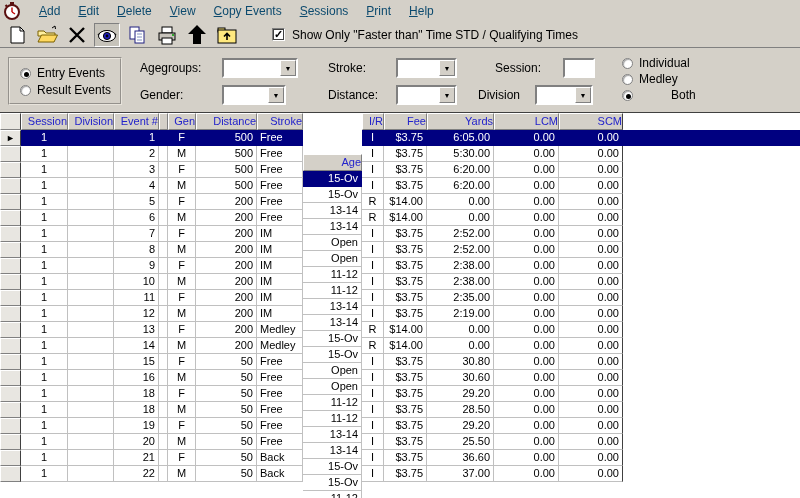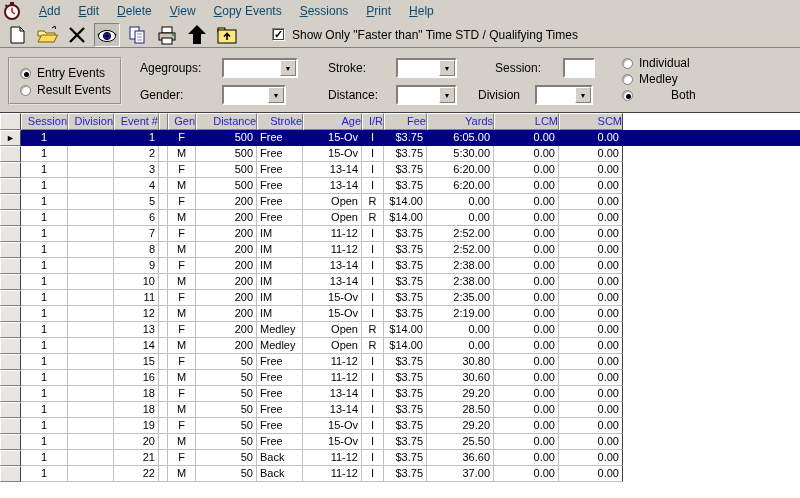--- a/index.html
+++ b/index.html
@@ -67,21 +67,21 @@
 
   
   .c-sel      { width:21px; }
   .c-session  { width:47px; }
   .c-division { width:46px; }
   .c-event    { width:45px; }
   .c-blank    { width:9px; padding:0; }
   .c-gen      { width:28px; }
   .c-distance { width:61px; }
   .c-stroke   { width:46px; }
-  .c-age      { width:59px; }
+  .c-age      { width:59px;margin-top:41px; }
   .c-ir       { width:22px; }
   .c-fee      { width:43px; }
   .c-yards    { width:67px; }
   .c-lcm      { width:65px;padding-left:12px; }
   .c-scm      { width:64px; }
   .c-rest     { flex:1; }
 </style>
 </head>
 <body>
 

